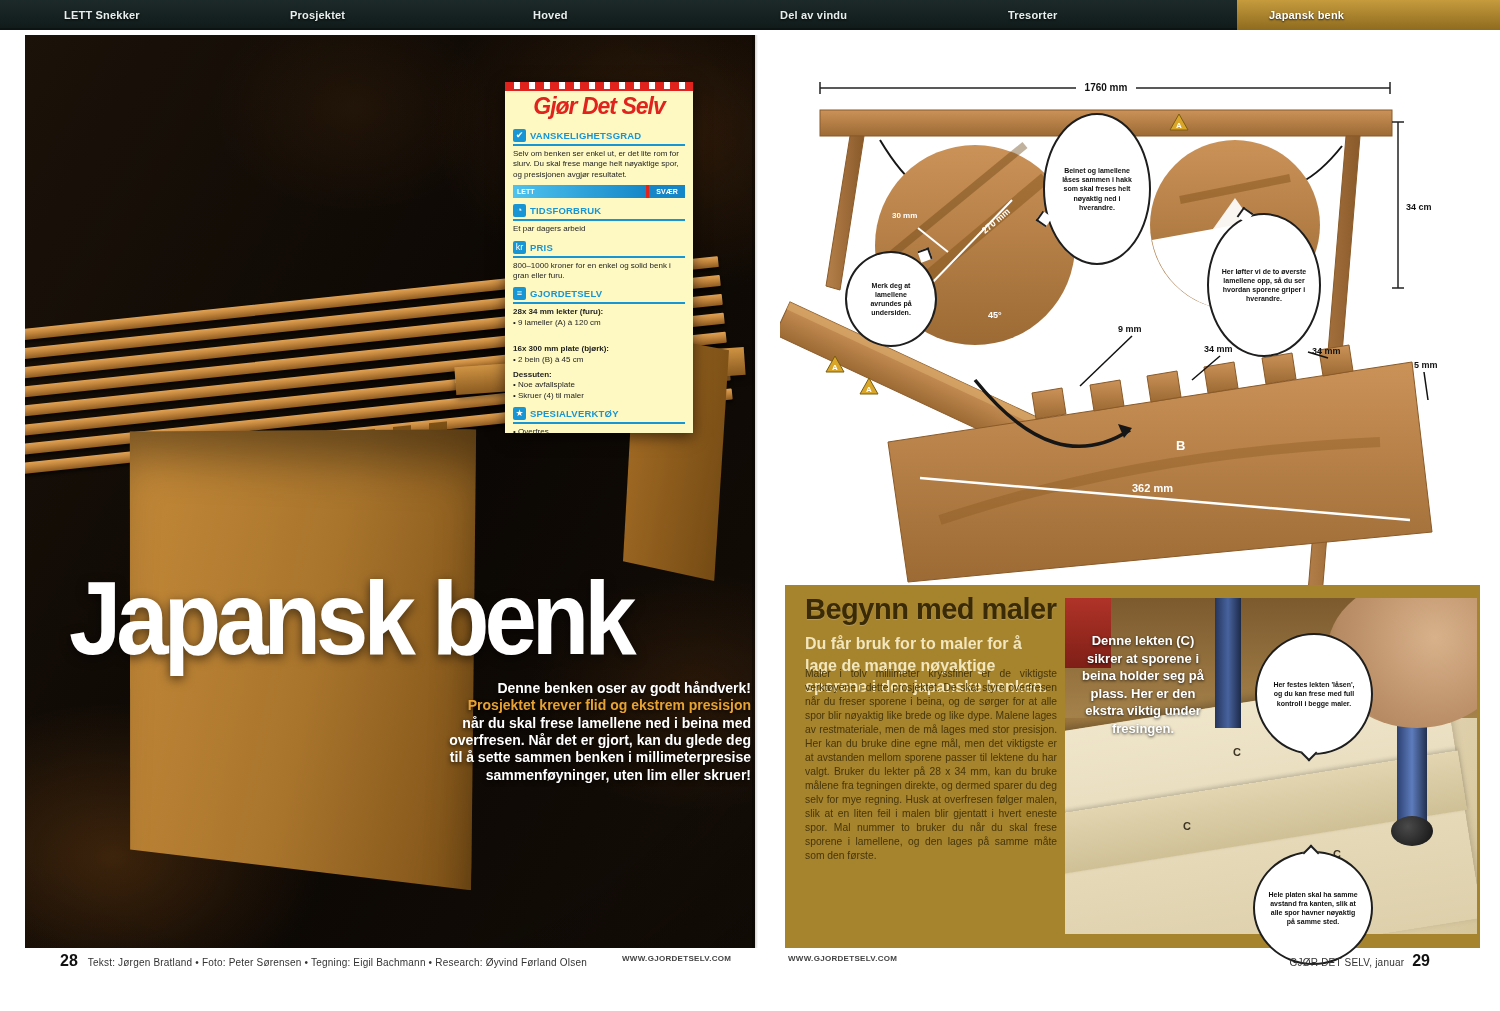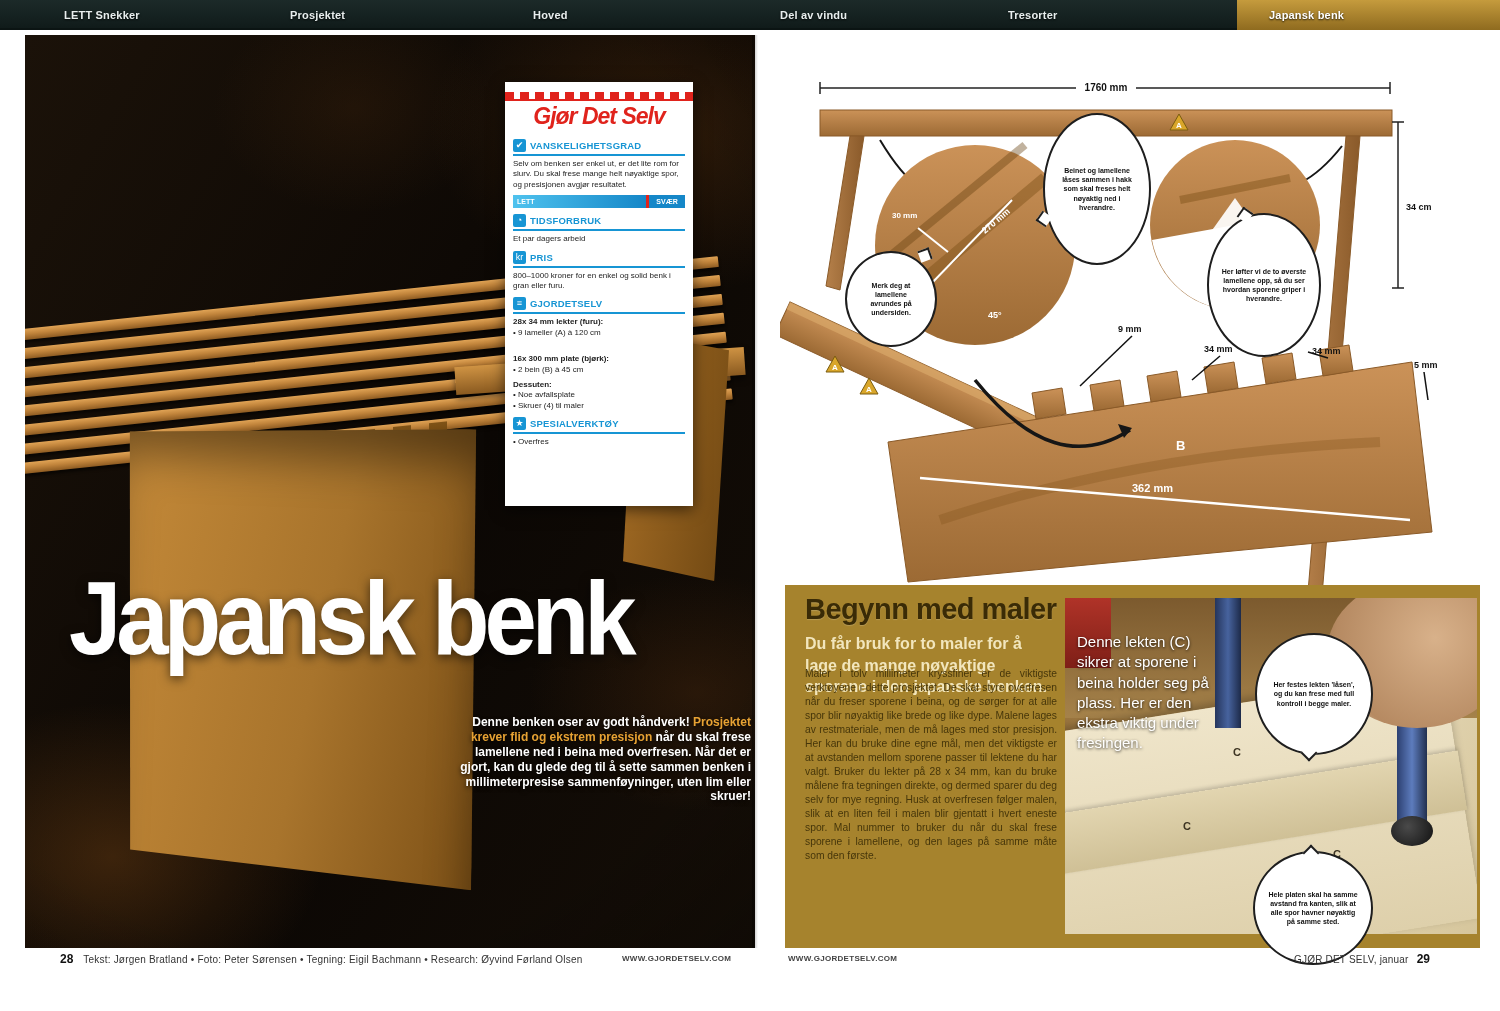--- a/index.html
+++ b/index.html
@@ -39,26 +39,26 @@
   .leg-right { position:absolute; left:598px; top:298px; width:106px; height:248px;
     background:linear-gradient(100deg,#a86f26,#6f4712);
     clip-path:polygon(12% 0%, 100% 7%, 86% 100%, 0% 92%); }
   .photo-vignette { position:absolute; inset:0; background:radial-gradient(120% 100% at 40% 45%, rgba(0,0,0,0) 55%, rgba(0,0,0,.55) 100%); }
 
   
   .big-title { position:absolute; left:44px; top:523px; width:690px; color:#fff; font-size:95px; font-weight:800;
     letter-spacing:-5px; transform:scale(.99,1.1); transform-origin:left top; white-space:nowrap;
     text-shadow:0 3px 10px rgba(0,0,0,.6); z-index:3; }
   .intro { position:absolute; left:418px; top:645px; width:308px; text-align:right; color:#fff;
-    font-size:12px; line-height:1.24; font-weight:bold; z-index:4; text-shadow:0 2px 4px rgba(0,0,0,.7);margin-top:35px; }
+    font-size:14px; line-height:1.24; font-weight:bold; z-index:4; text-shadow:0 2px 4px rgba(0,0,0,.7); }
   .intro .gold { color:#e7a233; }
 
   
-  .infobox { position:absolute; left:480px; top:47px; width:188px; height:424px; background:#ffffff; z-index:6;
-    box-shadow:0 4px 14px rgba(0,0,0,.55); padding:10px 8px 6px 8px; }
+  .infobox { position:absolute; left:480px; top:47px; width:188px; height:351px; background:#fef9c3; z-index:6;
+    box-shadow:0 4px 14px rgba(0,0,0,.55); padding:0 8px 6px 8px; }
   .ib-stripe { height:9px; margin:0 -8px; background:repeating-linear-gradient(90deg,#e0231c 0 9px,#fff 9px 15px); border-bottom:2px solid #e0231c; }
   .ib-brand { text-align:center; color:#e0231c; font-size:23px; font-weight:800; font-style:italic; letter-spacing:-1px; padding:2px 0 3px 0; }
   .ib-sec { margin-top:6px; }
   .ib-head { display:flex; align-items:center; gap:4px; border-bottom:2px solid #1795d4; padding-bottom:2px; }
   .ib-icon { width:13px; height:13px; min-width:13px; background:#1795d4; color:#fff; border-radius:2px; display:flex; align-items:center; justify-content:center; font-size:9px; line-height:1; }
   .ib-head-label { color:#1795d4; font-size:9.5px; font-weight:800; letter-spacing:.2px; }
   .ib-body { font-size:8px; line-height:1.3; color:#1d1d1d; padding-top:3px; }
   .ib-bold { font-weight:bold; }
   .ib-scale { display:flex; align-items:stretch; height:13px; margin-top:5px; }
   .ib-scale-bar { flex:1; background:linear-gradient(90deg,#4fc2ee,#1587c8); color:#fff; font-size:7px; font-weight:bold; display:flex; align-items:center; padding-left:4px; }
@@ -93,30 +93,30 @@
   .w-panel { position:absolute; left:-30px; top:105px; width:430px; height:250px; transform:rotate(-9deg);
     background:linear-gradient(180deg,#efe5ca,#ded0ab); box-shadow:0 -4px 8px rgba(0,0,0,.25); }
   .w-panel2 { position:absolute; left:-20px; top:185px; width:420px; height:60px; transform:rotate(-9deg);
     background:linear-gradient(180deg,#e2d5b0,#cfc096); box-shadow:0 -2px 4px rgba(0,0,0,.2); }
   .w-drill { position:absolute; left:0; top:0; width:46px; height:70px; background:linear-gradient(180deg,#b03328,#7e1f17); }
   .w-clamp1 { position:absolute; left:150px; top:0; width:26px; height:130px; background:linear-gradient(90deg,#25355c,#47639e,#1d2a49); }
   .w-clamp2 { position:absolute; left:332px; top:0; width:30px; height:225px; background:linear-gradient(90deg,#2c4071,#5d7cbd,#22304f); }
   .w-knob { position:absolute; left:326px; top:218px; width:42px; height:30px; border-radius:50%; background:radial-gradient(circle at 40% 35%,#4a4a4a,#101010); }
   .w-arm { position:absolute; right:-30px; top:-20px; width:180px; height:150px; border-radius:50%;
     background:radial-gradient(circle at 60% 40%,#d8b18a,#b68a62 70%,rgba(182,138,98,0)); }
-  .w-caption { position:absolute; left:12px; top:34px; width:132px; color:#fff; font-size:15px; font-weight:normal; line-height:1.35; text-shadow:0 1px 3px rgba(0,0,0,.8); z-index:3; }
+  .w-caption { position:absolute; left:12px; top:34px; width:132px; color:#fff; font-size:13px; font-weight:bold; line-height:1.35; text-shadow:0 1px 3px rgba(0,0,0,.8); z-index:3;text-align:center; }
   .w-letter { position:absolute; color:#3c3322; font-size:11px; font-weight:800; z-index:3; }
   .wb-top { left:470px; top:48px; width:118px; height:122px; }
   .wb-top .tail { left:46px; bottom:-6px; transform:rotate(-45deg); }
   .wb-bottom { left:468px; top:266px; width:120px; height:114px; }
   .wb-bottom .tail { left:50px; top:-6px; transform:rotate(135deg); }
 
   
   .footer-left { position:absolute; left:60px; top:952px; display:flex; align-items:baseline; gap:10px; z-index:6; }
-  .pageno { font-size:12px; font-weight:800; color:#111; }
+  .pageno { font-size:16px; font-weight:800; color:#111; }
   .credits { font-size:10px; color:#333; letter-spacing:.2px; }
   .f-url { font-size:8px; font-weight:bold; color:#444; letter-spacing:.3px; }
   .footer-left .f-url { position:absolute; left:562px; top:2px; }
   .footer-right-url { position:absolute; left:788px; top:954px; z-index:6; }
   .footer-right { position:absolute; right:70px; top:952px; display:flex; align-items:baseline; gap:8px; z-index:6; }
 </style>
 </head>
 <body>
 
 <div class="screen">

